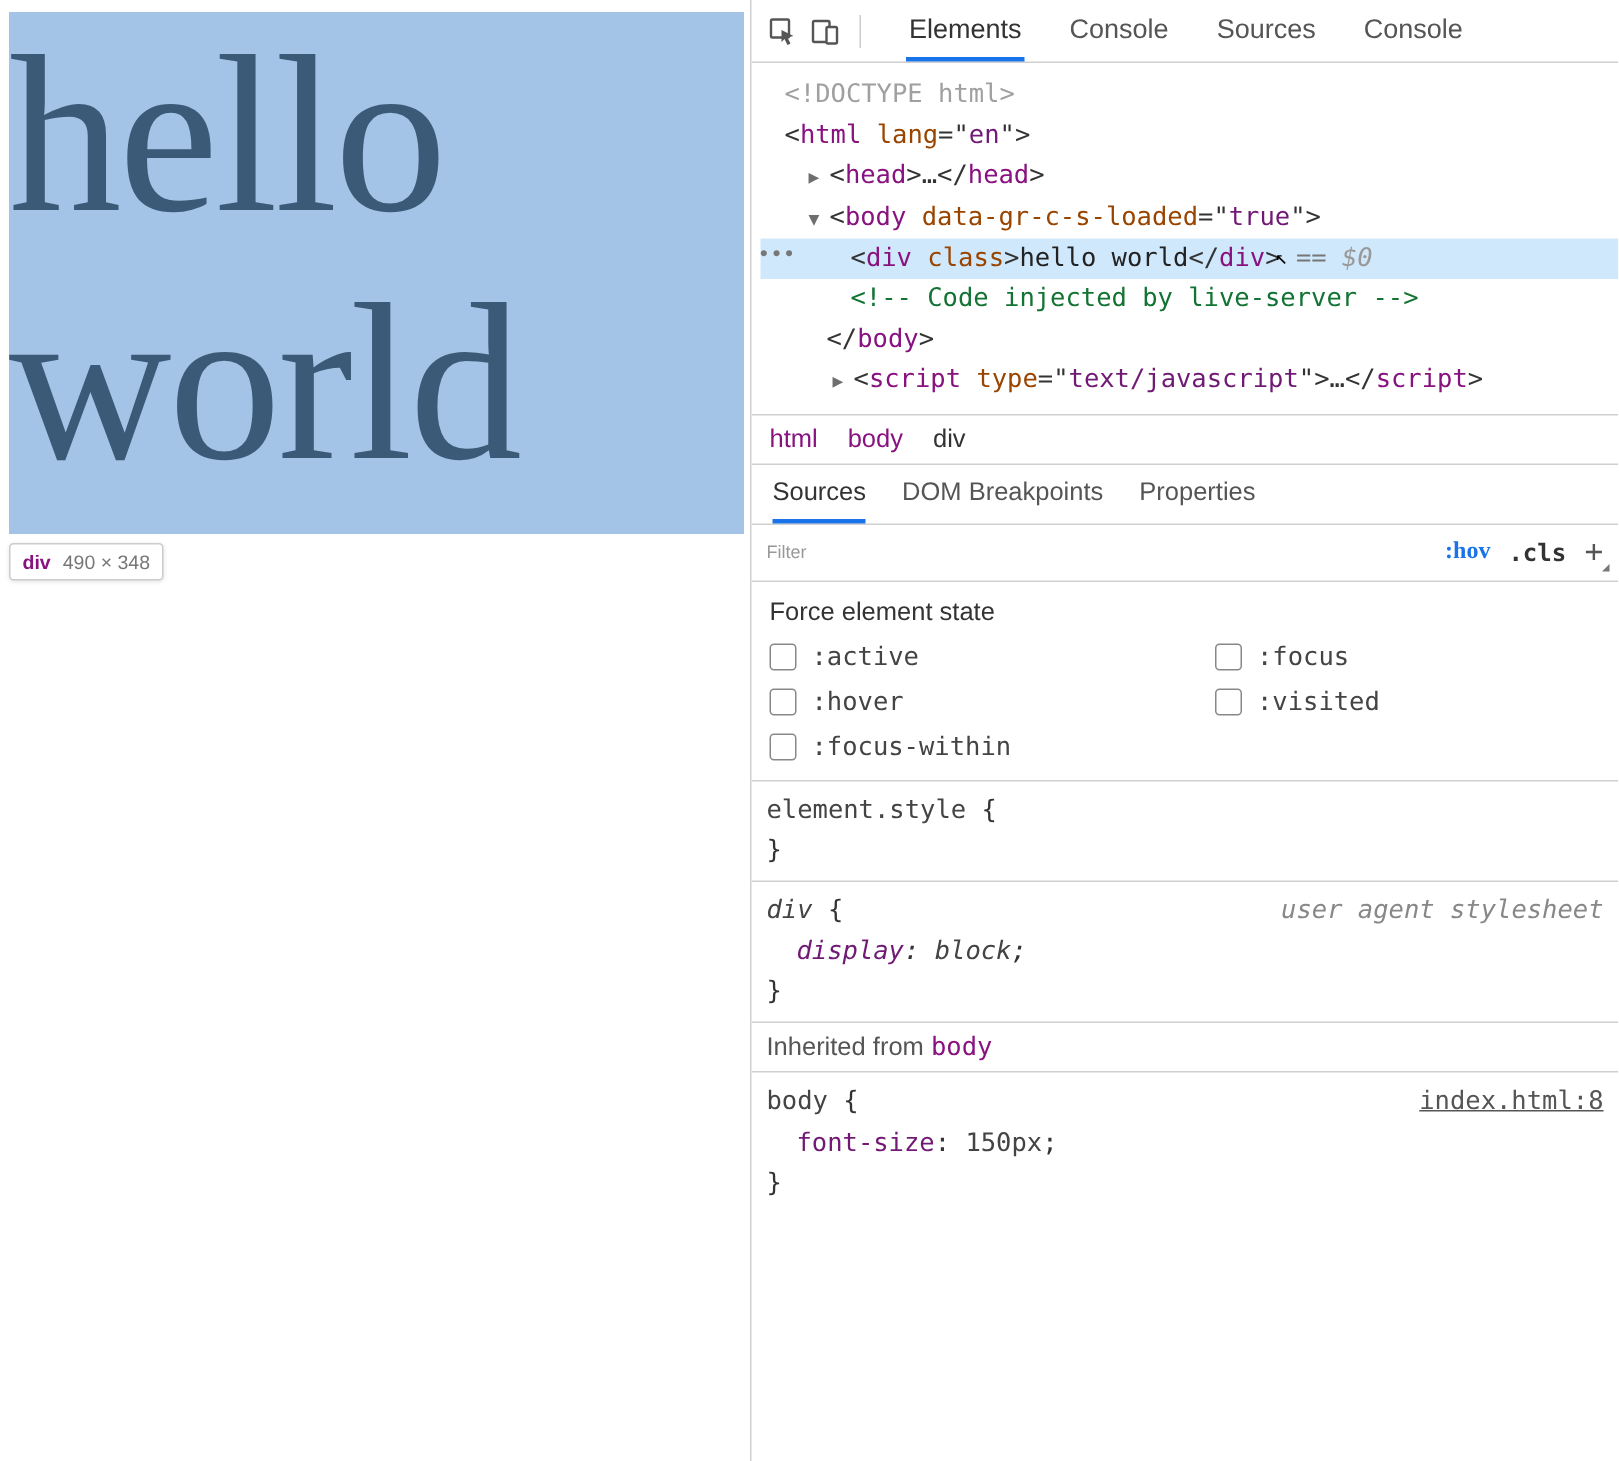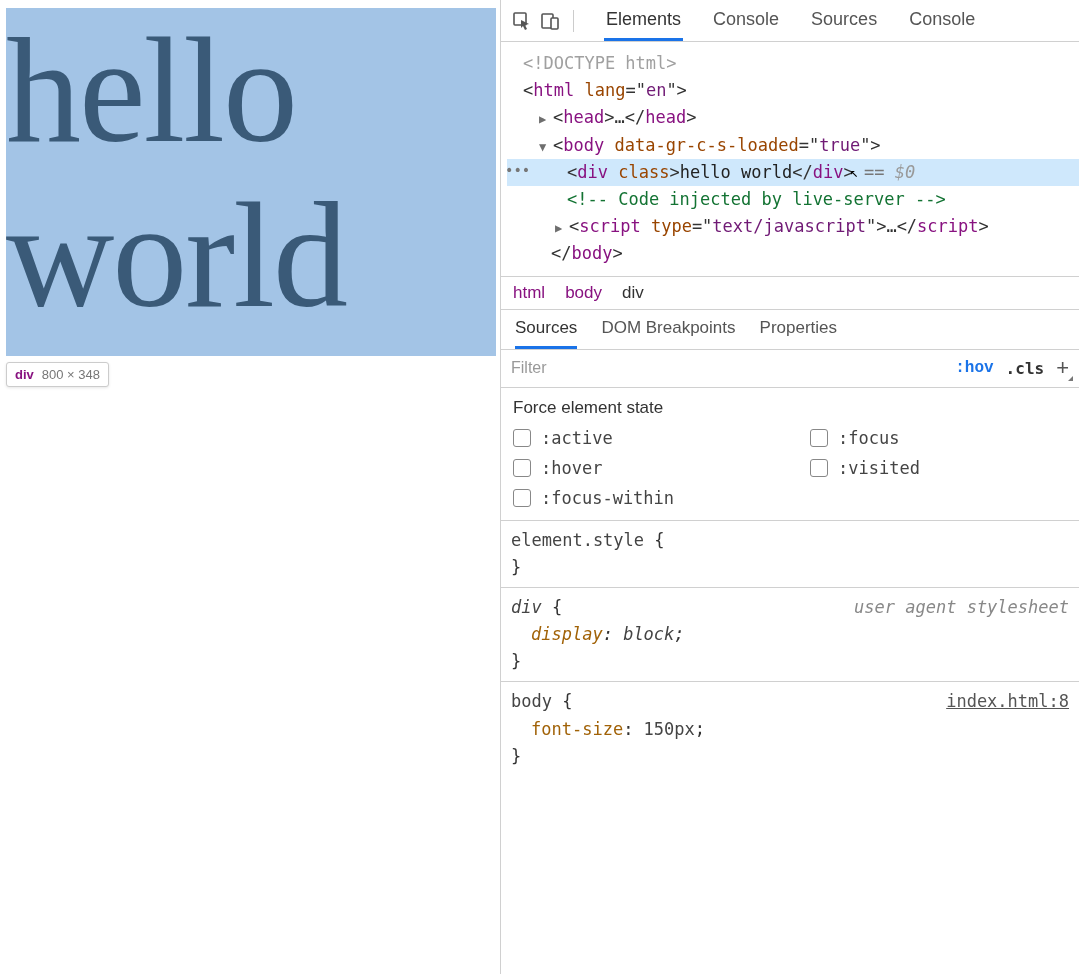--- a/index.html
+++ b/index.html
@@ -175,26 +175,26 @@
       align-items: center;
       border-bottom: 1px solid #d0d0d0;
       height: 38px;
       padding: 0 10px;
       gap: 12px;
     }
     .filter-input {
       flex: 1;
       border: none;
       outline: none;
-      font-size: 16px;
+      font-size: 12px;
       color: #555;
     }
     .filter-input::placeholder { color: #999; }
     .hov-btn {
-      font-family: Liberation Mono, monospace;
+      font-family: Liberation Serif, serif;
       font-size: 16px;
       color: #1a73e8;
       cursor: pointer;
       font-weight: 600;
     }
     .cls-btn {
       font-family: Menlo, Consolas, monospace;
       font-size: 16px;
       color: #333;
       cursor: pointer;
@@ -258,21 +258,21 @@
       font-style: italic;
       font-size: 17px;
     }
     .src-link {
       float: right;
       color: #555;
       text-decoration: underline;
       font-size: 17px;
       cursor: pointer;
     }
-    .prop-name { color: #a16207; }
+    .prop-name { color: #701a75; }
     .prop-val { color: #444; }
     .inherited {
       padding: 6px 10px;
       border-bottom: 1px solid #d0d0d0;
       font-size: 17px;
       color: #555;
     }
     .inherited .from-tag {
       font-family: Menlo, Consolas, monospace;
       color: #881280;
@@ -287,21 +287,21 @@
   </style>
 </head>
 <body>
 
 <div class="left-pane">
   <div class="rendered-box">
     <div class="rendered-text">hello world</div>
   </div>
   <div class="hover-tooltip">
     <span class="tag-name">div</span>
-    <span class="dims">800 × 348</span>
+    <span class="dims">490 × 348</span>
   </div>
 </div>
 
 <div class="right-pane">
   <div class="devtools-toolbar">
     <div class="tool-icon">
       <svg width="20" height="20" viewBox="0 0 20 20">
           <rect x="2" y="2" width="12" height="12" fill="none" stroke="#555" stroke-width="1.6" rx="1"></rect>
           <path d="M9 9 L17 13 L13 14 L15 18 L13 19 L11 15 L9 17 Z" fill="#555"></path>
         </svg>
@@ -321,22 +321,22 @@
     </div>
   </div>
 
   <div class="dom-tree">
     <div class="dom-line" style="padding-left:16px"><span class="syn-doctype">&lt;!DOCTYPE html&gt;</span></div>
     <div class="dom-line" style="padding-left:16px">&lt;<span class="syn-tag">html</span> <span class="syn-attr-name">lang</span>="<span class="syn-attr-val">en</span>"&gt;</div>
     <div class="dom-line" style="padding-left:32px"><span class="expand-arrow">▶</span>&lt;<span class="syn-tag">head</span>&gt;<span>…</span>&lt;/<span class="syn-tag">head</span>&gt;</div>
     <div class="dom-line" style="padding-left:32px"><span class="expand-arrow">▼</span>&lt;<span class="syn-tag">body</span> <span class="syn-attr-name">data-gr-c-s-loaded</span>="<span class="syn-attr-val">true</span>"&gt;</div>
     <div class="dom-line sel" style="padding-left:60px"><span class="ellips-inline">•••</span>&lt;<span class="syn-tag">div</span> <span class="syn-attr-name">class</span>&gt;<span class="syn-text">hello world</span>&lt;/<span class="syn-tag">div</span>&gt; <span class="syn-eq">==</span> <span class="syn-var">$0</span><span class="cursor-overlay" style="left:343px;top:2px">↖</span></div>
     <div class="dom-line" style="padding-left:60px"><span class="syn-comment">&lt;!-- Code injected by live-server --&gt;</span></div>
+    <div class="dom-line" style="padding-left:44px">&lt;/<span class="syn-tag">body</span>&gt;</div>
     <div class="dom-line" style="padding-left:48px"><span class="expand-arrow">▶</span>&lt;<span class="syn-tag">script</span> <span class="syn-attr-name">type</span>="<span class="syn-attr-val">text/javascript</span>"&gt;<span>…</span>&lt;/<span class="syn-tag">script</span>&gt;</div>
-    <div class="dom-line" style="padding-left:44px">&lt;/<span class="syn-tag">body</span>&gt;</div>
   </div>
 
   <div class="breadcrumb">
     <span class="breadcrumb-item">html</span>
     <span class="breadcrumb-item">body</span>
     <span class="breadcrumb-item current">div</span>
   </div>
 
   <div class="sub-tabs">
     <div class="sub-tab active">Sources</div>
@@ -380,19 +380,22 @@
   <div class="style-block">
     <span class="style-selector noital">element.style</span> {<br>}
   </div>
 
   <div class="style-block">
     <span class="ua-note">user agent stylesheet</span>
     <span class="style-selector">div</span> {<br>
     <span class="indented"><span class="prop-name" style="font-style:italic">display</span><span style="font-style:italic">: </span><span class="prop-val" style="font-style:italic">block</span><span style="font-style:italic">;</span></span><br>}
   </div>
 
+  <div class="inherited">
+    <span>Inherited from</span> <span class="from-tag">body</span>
+  </div>
 
   <div class="style-block" style="border-bottom:none">
     <span class="src-link">index.html:8</span>
     <span class="style-selector noital">body</span> {<br>
     <span class="indented"><span class="prop-name">font-size</span>: <span class="prop-val">150px</span>;</span><br>}
   </div>
 </div>
 
 </body></html>

